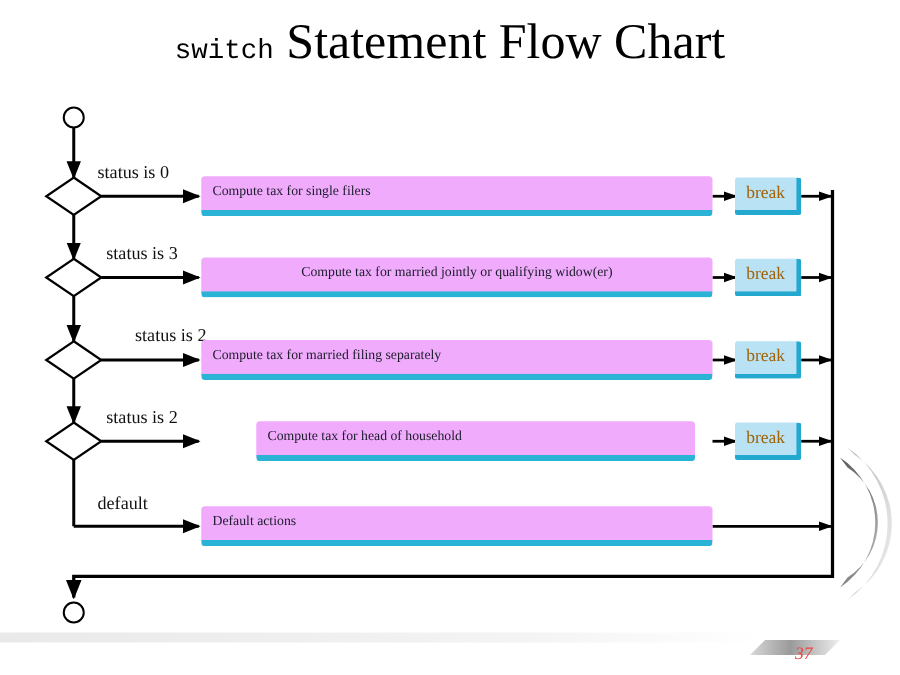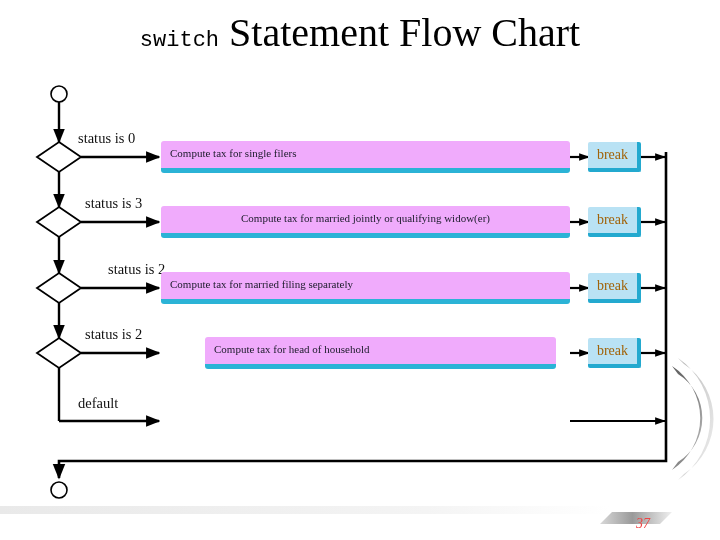--- a/index.html
+++ b/index.html
@@ -207,20 +207,21 @@
   <div class="edge-label" style="left:78px; top:395px;">default</div>
 
   <div class="proc-box" style="left:161px; top:141px; width:409px; height:32px;">Compute tax for single filers</div>
 
   <div class="proc-box" style="left:161px; top:272px; width:409px; height:32px;">Compute tax for married filing separately</div>
 
   <div class="proc-box centered" style="left:161px; top:206px; width:409px; height:32px;">Compute tax for married jointly or qualifying widow(er)</div>
 
   <div class="proc-box" style="left:161px; top:337px; width:351px; height:32px;margin-left:44px;">Compute tax for head of household</div>
 
+  <div class="proc-box" style="left:161px; top:405px; width:409px; height:32px;">Default actions</div>
 
   <div class="break-box" style="left:588px; top:142px; width:53px; height:30px;">break</div>
   <div class="break-box" style="left:588px; top:207px; width:53px; height:30px;">break</div>
   <div class="break-box" style="left:588px; top:273px; width:53px; height:30px;">break</div>
   <div class="break-box" style="left:588px; top:338px; width:53px; height:30px;">break</div>
 
   <div id="footer-bar"></div>
   <div id="page-number">37</div>
 
 </div>

